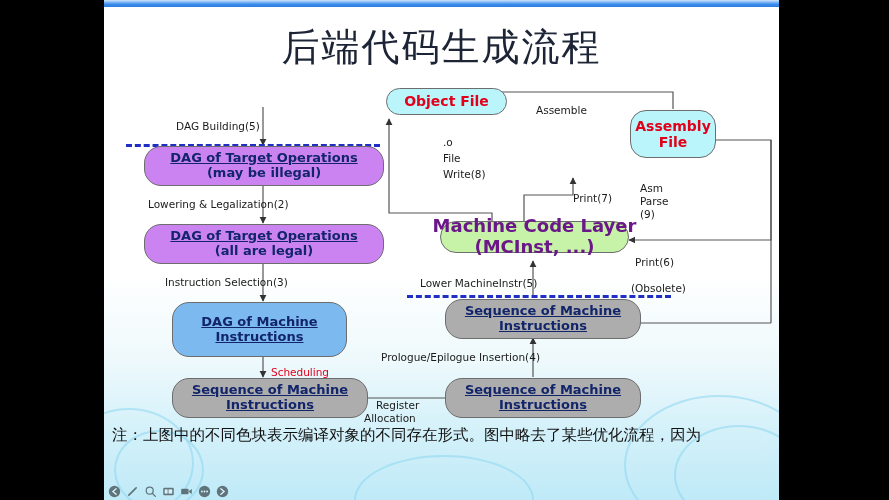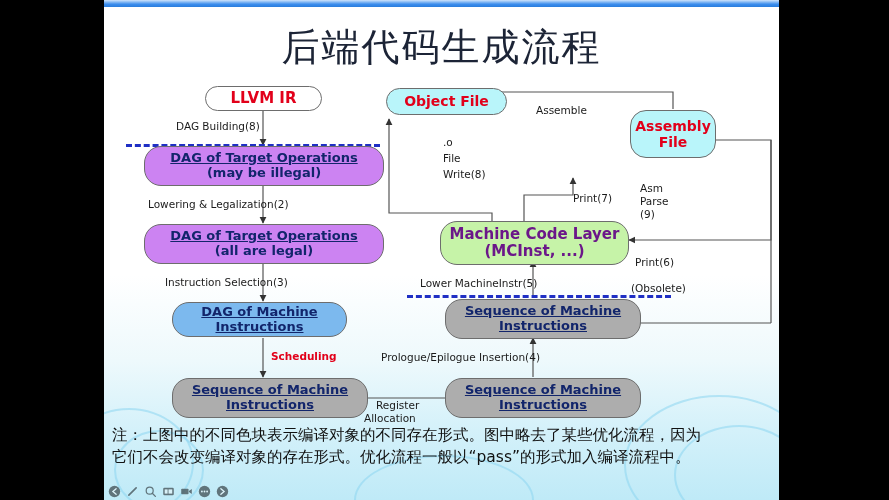--- a/index.html
+++ b/index.html
@@ -83,21 +83,21 @@
   .t-purple{ color: #6b1789; }
 
   .label {
     position: absolute;
     font-family: "DejaVu Sans", sans-serif;
     font-size: 10.5px;
     color: #1a1a1a;
     white-space: nowrap;
     line-height: 1.12;
   }
-  .label.red { color: #e2001a; font-weight: 700; }
+  .label.red { color: #e2001a; font-weight: 400; margin-top: 16px; }
 
   .dashline {
     position: absolute;
     height: 0;
     border-top: 3px dashed #1f2fc4;
   }
   svg#wires {
     position: absolute; left: 0; top: 0;
     width: 675px; height: 340px;
     overflow: visible;
@@ -178,69 +178,66 @@
           <path d="M667,155 L667,160 L525,160" marker-end="url(#ah)"></path>
 
           <line x1="667" y1="60" x2="667" y2="243"></line>
           <path d="M667,243 L523,243"></path>
         </g>
       </svg>
 
       <div class="dashline" style="left:22px;top:64px;width:254px;"></div>
       <div class="dashline" style="left:303px;top:215px;width:264px;"></div>
 
-      <div class="node n-pill c-white" style="left:101px;top:6px;width:117px;height:25px;font-size:15px;">
-        <span class="ln t-red">LLVM IR</span>
-      </div>
 
       <div class="node c-purple" style="left:40px;top:66px;width:240px;height:40px;font-size:13px;">
         <span class="ln t-navy u">DAG of Target Operations</span>
         <span class="ln t-navy">(may be illegal)</span>
       </div>
 
       <div class="node c-purple" style="left:40px;top:144px;width:240px;height:40px;font-size:13px;">
         <span class="ln t-navy u">DAG of Target Operations</span>
         <span class="ln t-navy">(all are legal)</span>
       </div>
 
-      <div class="node c-blue" style="left:68px;top:222px;width:175px;height:35px;font-size:13px;">
+      <div class="node c-blue" style="left:68px;top:222px;width:175px;height:55px;font-size:13px;">
         <span class="ln t-navy u">DAG of Machine</span>
         <span class="ln t-navy u">Instructions</span>
       </div>
 
       <div class="node c-gray" style="left:68px;top:298px;width:196px;height:40px;font-size:13px;">
         <span class="ln t-navy u">Sequence of Machine</span>
         <span class="ln t-navy u">Instructions</span>
       </div>
 
       <div class="node c-gray" style="left:341px;top:298px;width:196px;height:40px;font-size:13px;">
         <span class="ln t-navy u">Sequence of Machine</span>
         <span class="ln t-navy u">Instructions</span>
       </div>
 
       <div class="node c-gray" style="left:341px;top:219px;width:196px;height:40px;font-size:13px;">
         <span class="ln t-navy u">Sequence of Machine</span>
         <span class="ln t-navy u">Instructions</span>
       </div>
 
-      <div class="node c-green" style="left:336px;top:141px;width:189px;height:44px;font-size:15px;">
+      <div class="node c-green" style="left:336px;top:141px;width:189px;height:32px;font-size:18px;">
         <span class="ln t-purple">Machine Code Layer</span>
         <span class="ln t-purple">(MCInst, ...)</span>
       </div>
 
       <div class="node n-pill c-cyan" style="left:282px;top:8px;width:121px;height:27px;font-size:14px;">
         <span class="ln t-red">Object File</span>
       </div>
 
       <div class="node n-pill c-cyan" style="left:526px;top:30px;width:86px;height:48px;font-size:14px;">
         <span class="ln t-red">Assembly</span>
         <span class="ln t-red">File</span>
       </div>
 
-      <div class="label" style="left:72px;top:41px;">DAG Building(8)</div>
+      <div class="label" style="left:72px;top:41px;">DAG Building(5)</div>
 
       <div class="label" style="left:44px;top:119px;">Lowering &amp; Legalization(2)</div>
 
       <div class="label" style="left:61px;top:197px;">Instruction Selection(3)</div>
 
       <div class="label red" style="left:167px;top:271px;">Scheduling</div>
 
       <div class="label" style="left:272px;top:320px;">Register</div>
       <div class="label" style="left:260px;top:333px;">Allocation</div>
 
@@ -260,21 +257,20 @@
       <div class="label" style="left:339px;top:57px;">.o</div>
       <div class="label" style="left:339px;top:73px;">File</div>
       <div class="label" style="left:339px;top:89px;">Write(8)</div>
 
       <div class="label" style="left:432px;top:25px;">Assemble</div>
 
     </div>
 
     <div id="note">
       <span class="line">注：上图中的不同色块表示编译对象的不同存在形式。图中略去了某些优化流程，因为</span>
-      <span class="line">它们不会改变编译对象的存在形式。优化流程一般以“pass”的形式加入编译流程中。</span>
     </div>
 
     <div id="toolbar">
       <div class="tbtn">
         <svg width="13" height="13" viewBox="0 0 16 16">
             <circle cx="8" cy="8" r="7" fill="#4b5a60"></circle>
             <path d="M10 4.5 L6 8 L10 11.5" stroke="#e6f6fb" stroke-width="1.6" fill="none" stroke-linecap="round"></path>
           </svg>
       </div>
       <div class="tbtn">

